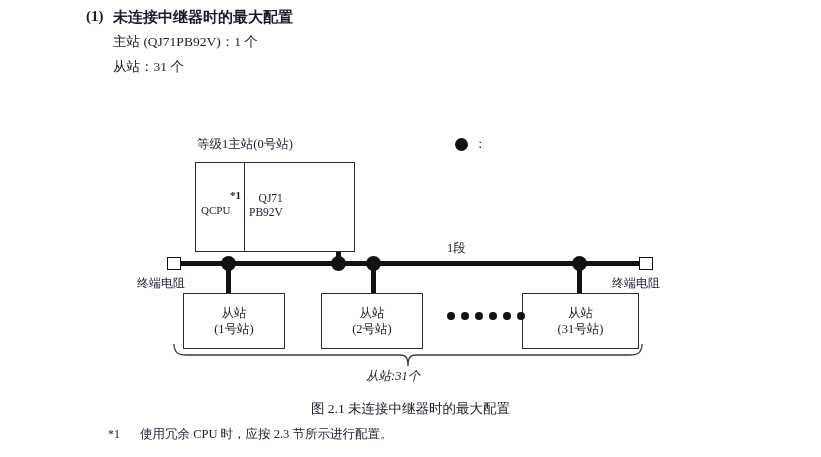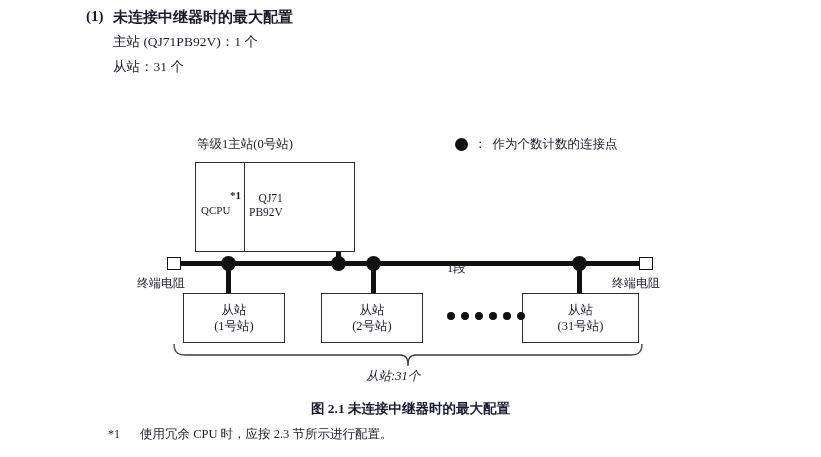--- a/index.html
+++ b/index.html
@@ -130,21 +130,20 @@
     white-space: nowrap;
   }
   #term-right-label {
     left: 612px; top: 275px;
     font-size: 12px;
     white-space: nowrap;
   }
   #segment-label {
     left: 447px; top: 240px;
     font-size: 12.5px;
-    margin-top: 20px;
   }
 
   
   .bus-dot {
     width: 15px; height: 15px;
     border-radius: 50%;
     background: #111111;
     top: 256px;
   }
   #bus-dot-1 { left: 221px; }
@@ -159,21 +158,21 @@
   }
   #drop-master { left: 336px; top: 252px; height: 12px; }
   #drop-slave-1 { left: 226px; top: 263px; height: 31px; }
   #drop-slave-2 { left: 371px; top: 263px; height: 31px; }
   #drop-slave-3 { left: 577px; top: 263px; height: 31px; }
 
   
   .slave-box {
     border: 1.3px solid #2a2a3a;
     box-sizing: border-box;
-    height: 50px;
+    height: 56px;
     display: flex;
     flex-direction: column;
     align-items: center;
     justify-content: center;
     font-size: 12.5px;
     line-height: 16px;
     background: #ffffff;
     top: 293px;
   }
   #slave-box-1 { left: 183px; width: 102px; }
@@ -203,21 +202,21 @@
     white-space: nowrap;
     font-style: italic;
   }
 
   
   #figure-caption {
     left: 0; top: 400px;
     width: 821px;
     text-align: center;
     font-size: 13.5px;
-    font-weight: bold;
+    font-weight: normal;
   }
   #footnote-mark {
     left: 108px; top: 427px;
     font-size: 12px;
   }
   #footnote-text {
     left: 140px; top: 426px;
     font-size: 12.5px;
   }
 </style>
@@ -225,21 +224,20 @@
 <body>
 
 <div class="abs" id="heading-number">(1)</div>
 <div class="abs" id="heading-title">未连接中继器时的最大配置</div>
 <div class="abs" id="spec-line-1">主站 (QJ71PB92V)：1 个</div>
 <div class="abs" id="spec-line-2">从站：31 个</div>
 
 <div class="abs" id="legend">
   <span class="dot"></span>
   <span class="colon">：</span>
-  <span>作为个数计数的连接点</span>
 </div>
 
 <div class="abs" id="master-label">等级1主站(0号站)</div>
 
 <div class="abs" id="master-box">
   <div class="cell" id="cell-qcpu">
     <span class="footmark">*1</span>
     <span class="qcpu-text">QCPU</span>
   </div>
   <div class="cell" id="cell-pb92v">

